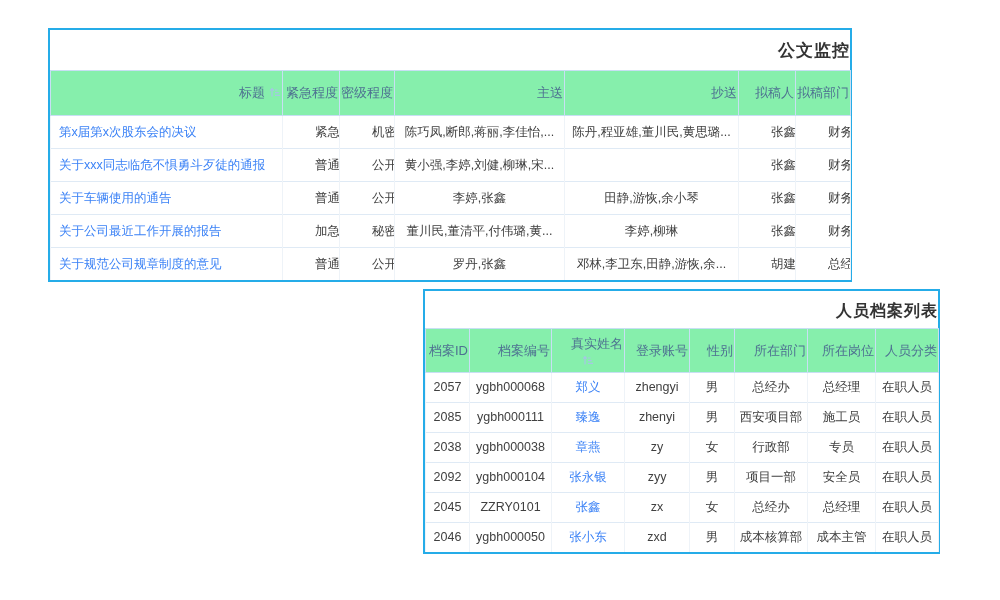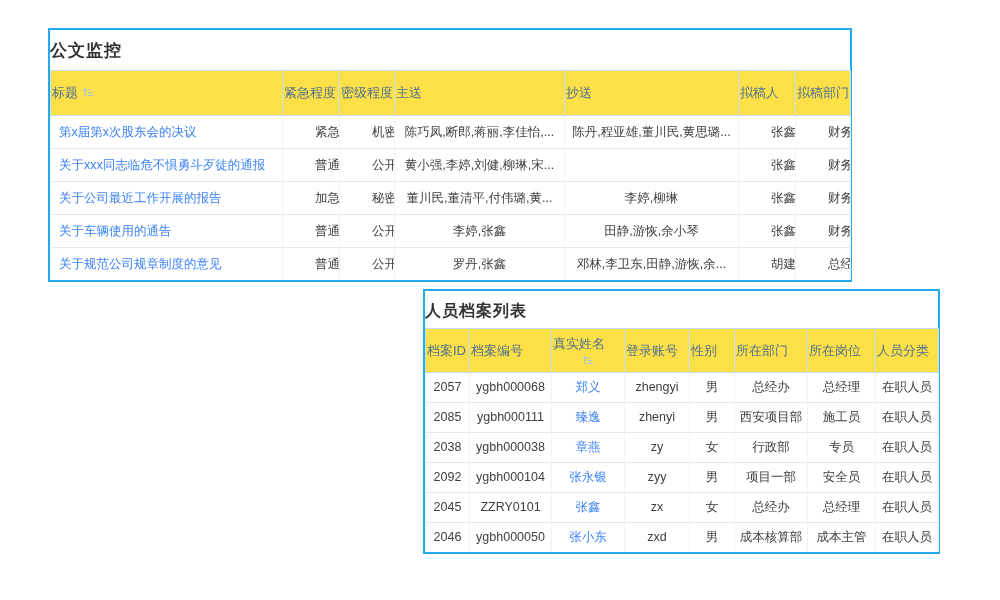--- a/index.html
+++ b/index.html
@@ -11,38 +11,38 @@
   .panel {
     position:absolute;
     border:2px solid #25ace8;
     background:#ffffff;
     box-sizing:border-box;
   }
   #panel-doc    { left:48px;  top:28px;  width:804px; }
   #panel-person { left:423px; top:289px; width:517px; }
 
   .panel-title {
-    text-align:left; font-weight:bold; color:#333333;
+    text-align:right; font-weight:bold; color:#333333;
     letter-spacing:1px;
   }
   #panel-doc .panel-title    { height:40px; line-height:42px; font-size:17px; }
   #panel-person .panel-title { height:37px; line-height:39px; font-size:16px; }
 
   table.tbl {
     border-collapse:collapse; table-layout:fixed; width:100%;
   }
   .tbl th {
-    background:#fde047;
+    background:#86efac;
     color:#4e7191;
     font-weight:normal;
     font-size:13px;
     line-height:1.35;
     border:1px solid #c8dff3;
     padding:6px 1px;
-    text-align:left;
+    text-align:right;
     vertical-align:middle;
     overflow:hidden;
   }
   .t1 th { height:32px; }
   .t2 th { height:28px; }
 
   .tbl td {
     font-size:12.5px;
     color:#404040;
     border-top:1px solid #dfeaf5;
@@ -109,34 +109,34 @@
         <tr>
           <td><span class="link">关于xxx同志临危不惧勇斗歹徒的通报</span></td>
           <td>普通</td>
           <td>公开</td>
           <td>黄小强,李婷,刘健,柳琳,宋...</td>
           <td></td>
           <td>张鑫</td>
           <td>财务部</td>
         </tr>
         <tr>
+          <td><span class="link">关于车辆使用的通告</span></td>
+          <td>普通</td>
+          <td>公开</td>
+          <td>李婷,张鑫</td>
+          <td>田静,游恢,余小琴</td>
+          <td>张鑫</td>
+          <td>财务部</td>
+        </tr>
+        <tr>
           <td><span class="link">关于公司最近工作开展的报告</span></td>
           <td>加急</td>
           <td>秘密</td>
           <td>董川民,董清平,付伟璐,黄...</td>
           <td>李婷,柳琳</td>
-          <td>张鑫</td>
-          <td>财务部</td>
-        </tr>
-        <tr>
-          <td><span class="link">关于车辆使用的通告</span></td>
-          <td>普通</td>
-          <td>公开</td>
-          <td>李婷,张鑫</td>
-          <td>田静,游恢,余小琴</td>
           <td>张鑫</td>
           <td>财务部</td>
         </tr>
         <tr>
           <td><span class="link">关于规范公司规章制度的意见</span></td>
           <td>普通</td>
           <td>公开</td>
           <td>罗丹,张鑫</td>
           <td>邓林,李卫东,田静,游恢,余...</td>
           <td>胡建</td>

